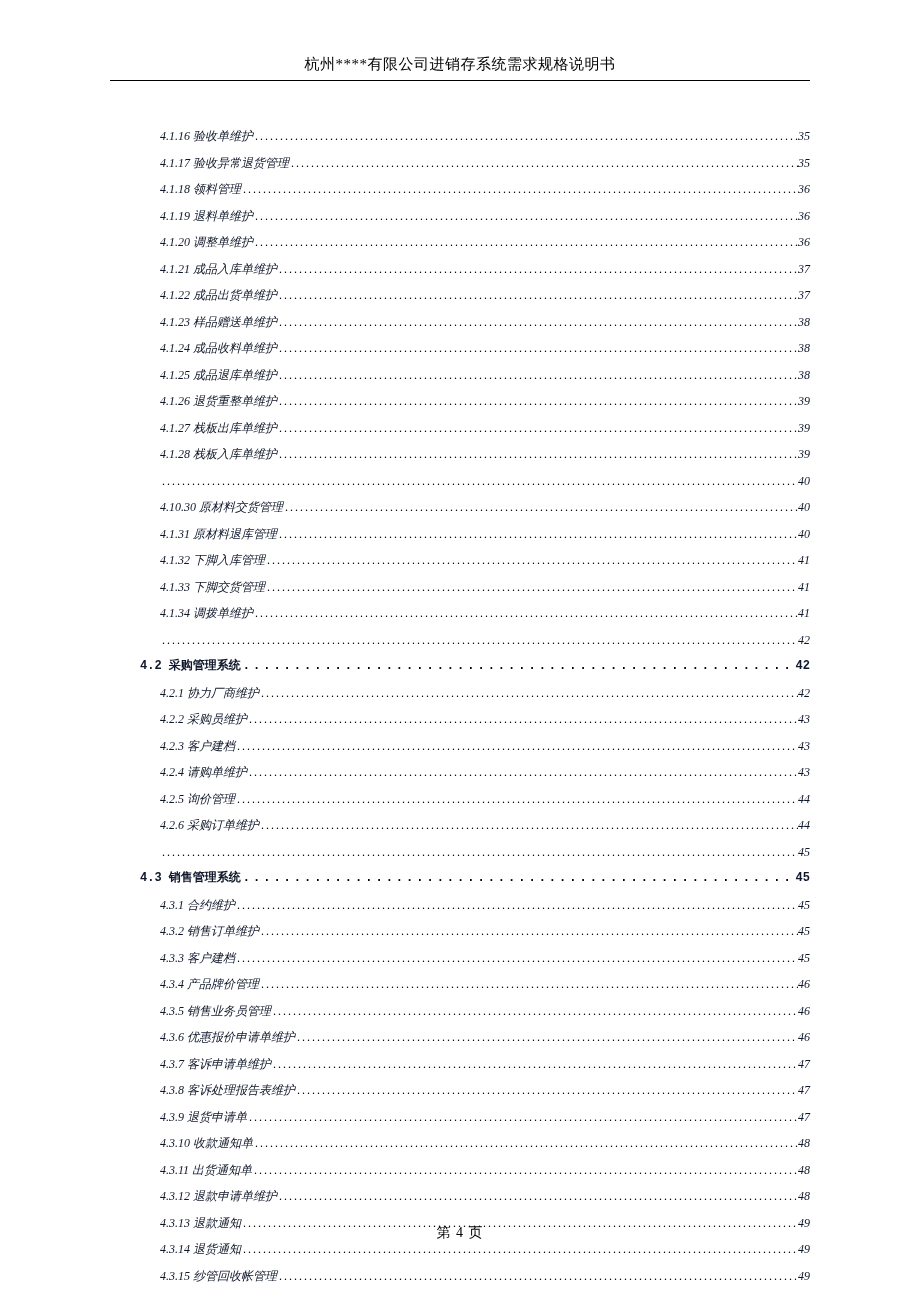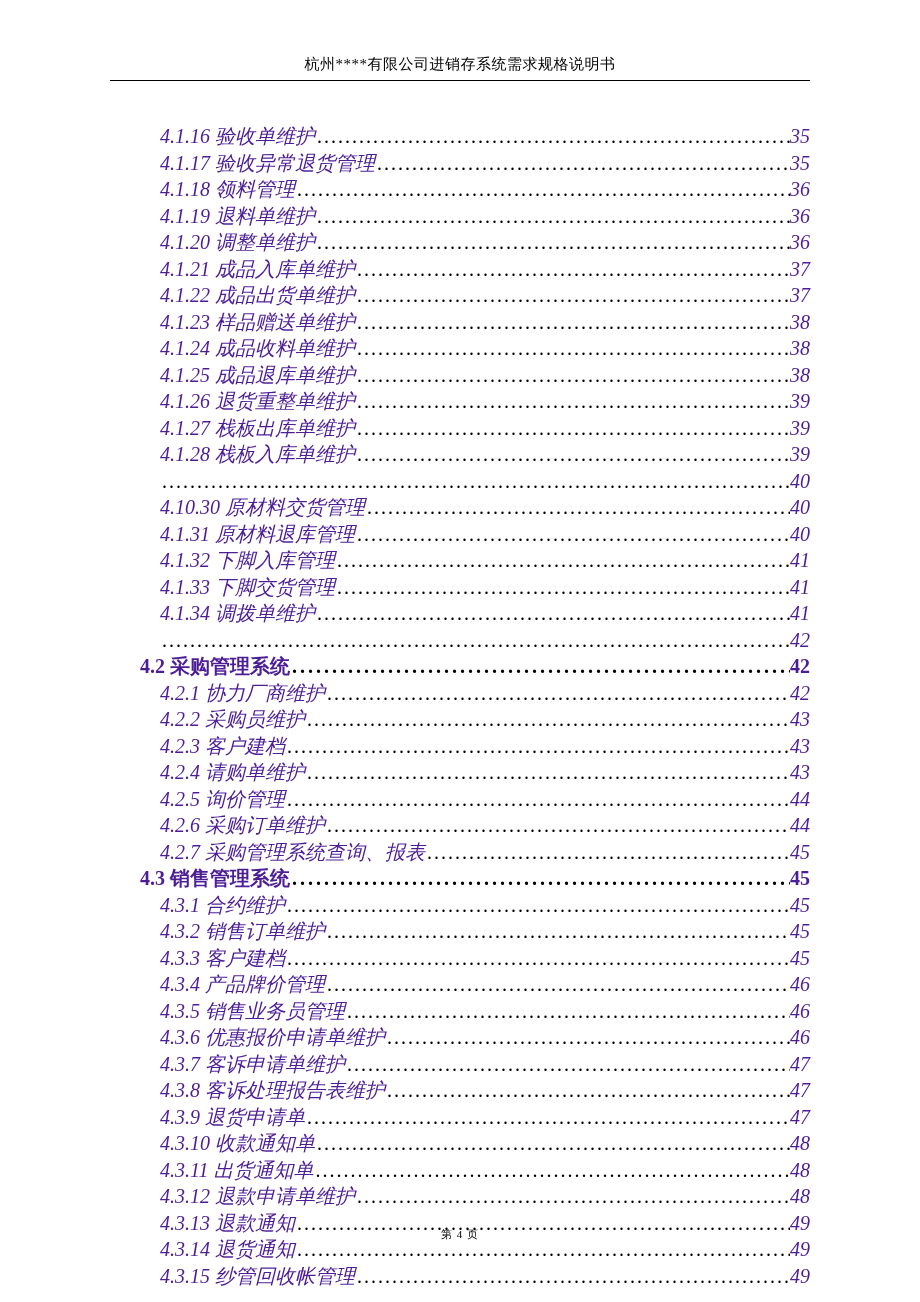--- a/index.html
+++ b/index.html
@@ -21,35 +21,35 @@
     border-bottom: 1.5px solid #000;
     margin-bottom: 42px;
     letter-spacing: 0.5px;
   }
   .toc-list {
     width: 100%;
   }
   .toc-row {
     display: flex;
     align-items: center;
-    font-size: 20px;
+    font-size: 12px;
     line-height: 26.5px;
-    color: #4c1d95;
+    color: #0f172a;
     white-space: nowrap;
   }
   .toc-row.level1 {
     padding-left: 50px;
     font-style: italic;
     font-family: "KaiTi", "楷体", "SimSun", serif;
   }
   .toc-row.level0 {
     padding-left: 30px;
     font-weight: bold;
     font-style: normal;
-    font-family: Liberation Serif, serif;
+    font-family: Liberation Mono, monospace;
   }
   .toc-label {
     flex: 0 0 auto;
   }
   .toc-leader {
     flex: 1 1 auto;
     overflow: hidden;
     letter-spacing: 2px;
     font-style: normal;
     color: #000;
@@ -66,21 +66,21 @@
   }
   .toc-row.level0 .toc-page {
     font-style: normal;
   }
   .footer {
     position: absolute;
     bottom: 60px;
     left: 0;
     width: 100%;
     text-align: center;
-    font-size: 11px;
+    font-size: 14px;
     letter-spacing: 1px;
   }
 </style>
 </head>
 <body>
 
 <div class="page">
   <div class="header">
     <span>杭州****有限公司进销存系统需求规格说明书</span>
   </div>
@@ -213,21 +213,20 @@
         <span class="toc-label">4.2.5 询价管理</span>
         <span class="toc-leader"></span>
         <span class="toc-page">44</span>
       </div>
       <div class="toc-row level1">
         <span class="toc-label">4.2.6 采购订单维护</span>
         <span class="toc-leader"></span>
         <span class="toc-page">44</span>
       </div>
       <div class="toc-row level1">
-        <span class="toc-label">4.2.7 采购管理系统查询、报表</span>
         <span class="toc-leader"></span>
         <span class="toc-page">45</span>
       </div>
       <div class="toc-row level0">
         <span class="toc-label">4.3 销售管理系统</span>
         <span class="toc-leader"></span>
         <span class="toc-page">45</span>
       </div>
       <div class="toc-row level1">
         <span class="toc-label">4.3.1 合约维护</span>

